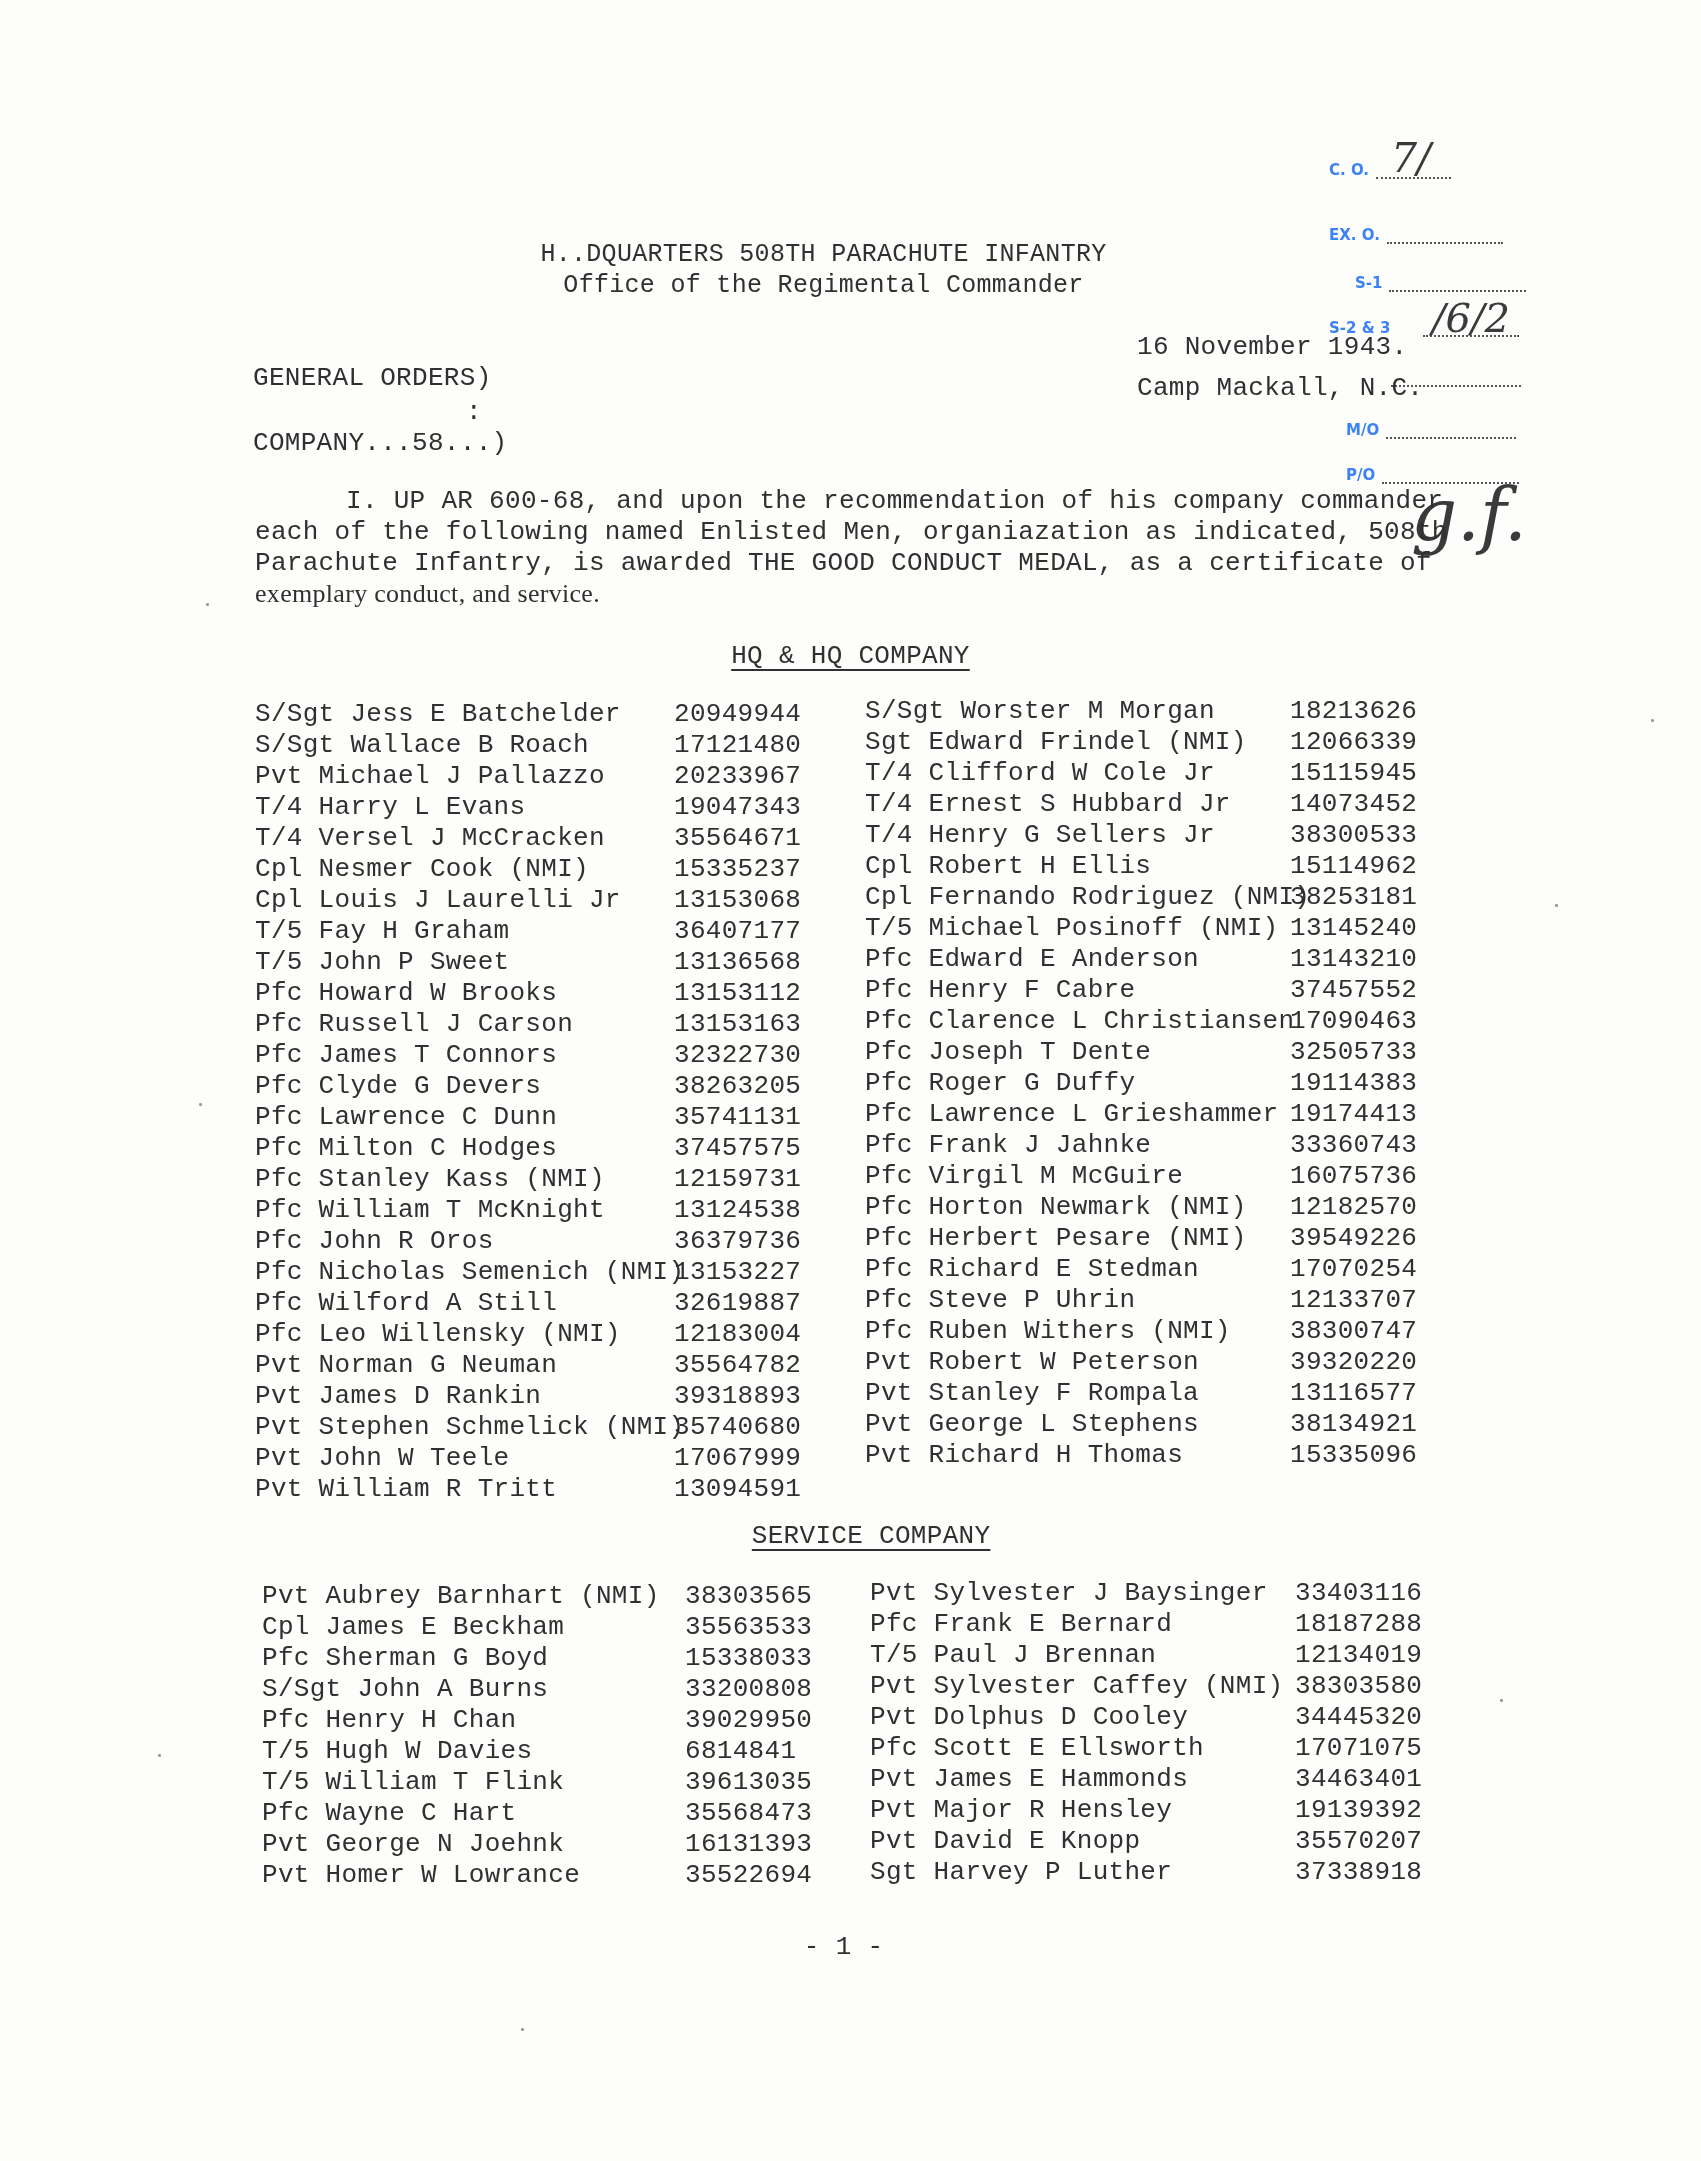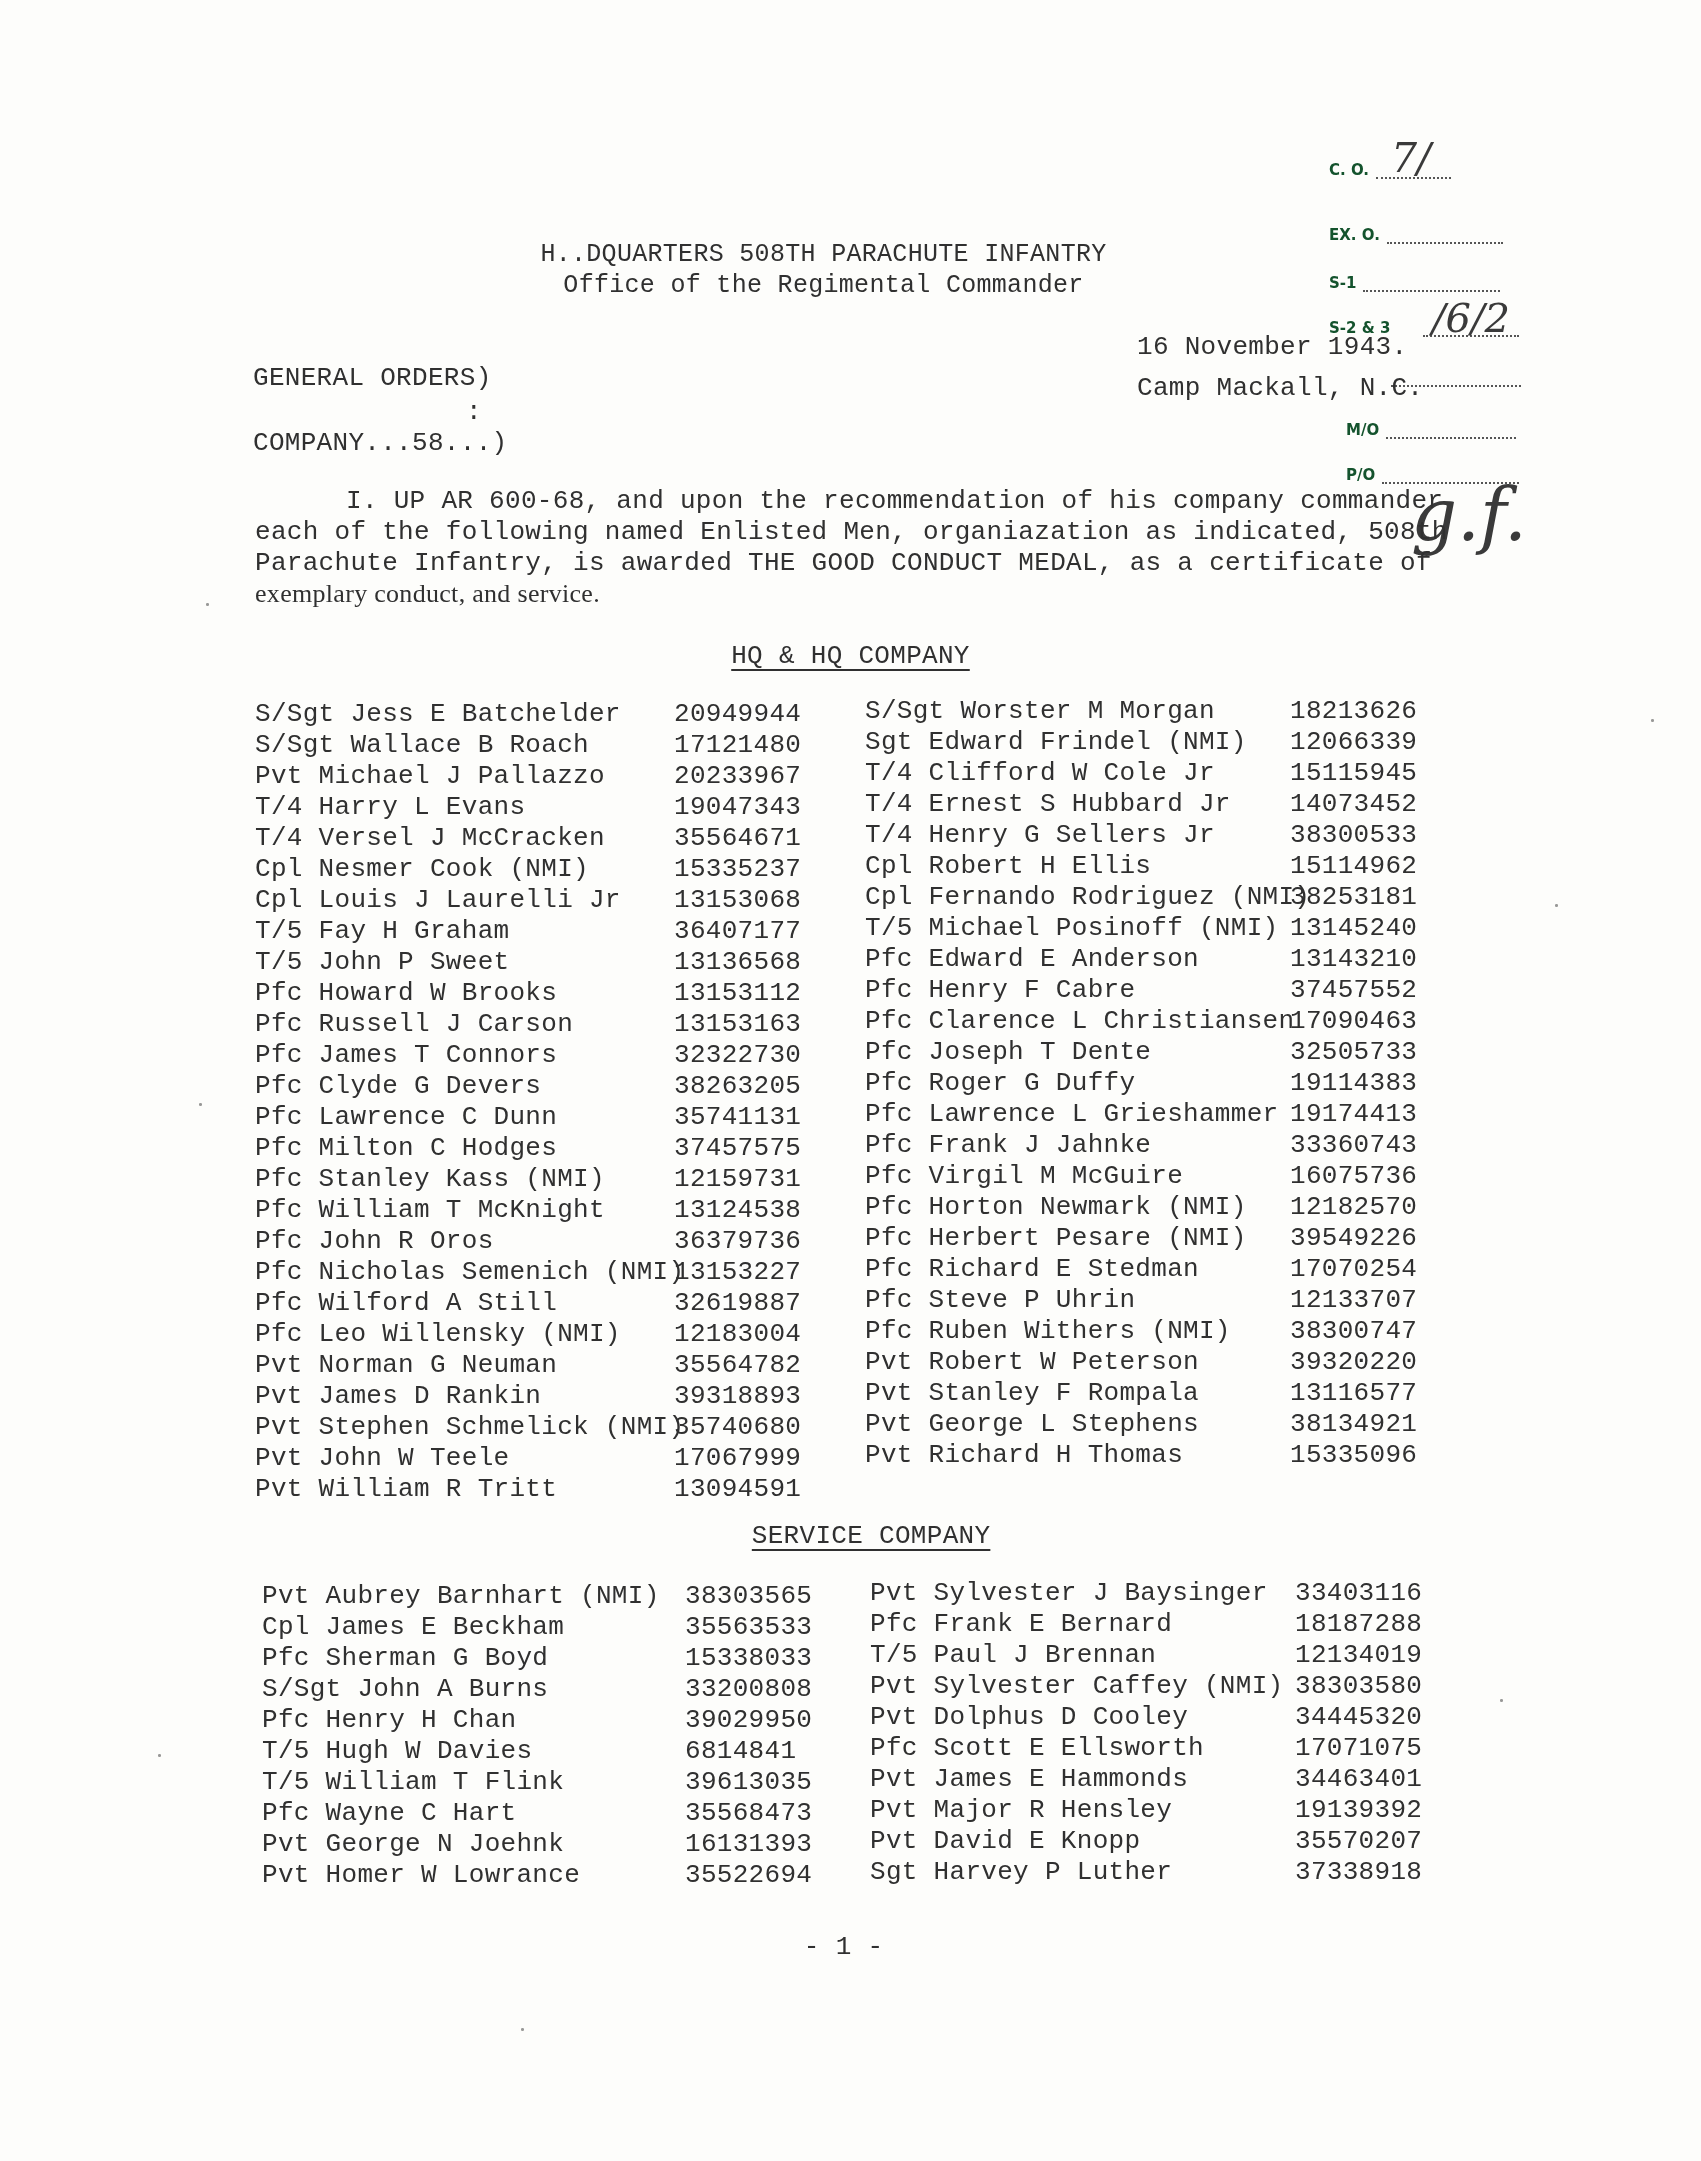--- a/index.html
+++ b/index.html
@@ -7,21 +7,21 @@
       width: 1701px; height: 2161px; position: relative; overflow: hidden;
       font-family: "Liberation Mono", "DejaVu Sans Mono", monospace;
       color: #2a2a2a;
       background: #fdfdfb;
     }
     .abs { position: absolute; }
     .type { font-family: "Liberation Mono", "DejaVu Sans Mono", monospace; font-size: 26px; letter-spacing: 0.3px; color: #303030; white-space: pre; }
     .hand { font-family: "DejaVu Serif", serif; font-style: italic; color: #3a3a3a; }
 
     
-    .stamp-row { position: absolute; left: 1329px; font-family: "DejaVu Sans", sans-serif; font-size: 15px; font-weight: bold; color: #14532d; display: flex; align-items: flex-end; }
+    .stamp-row { position: absolute; left: 1329px; font-family: "DejaVu Sans", sans-serif; font-size: 15px; font-weight: bold; color: #3b82f6; display: flex; align-items: flex-end; }
     .stamp-row .line { display: inline-block; border-bottom: 2.1px dotted #555; height: 1.4px; margin-left: 6.9px; }
 
     .header-line { left: 0; width: 1701px; text-align: center; }
     #header-1 { top: 240px; left: -27px; font-size: 25px; }
     #header-2 { top: 271px; left: -27px; font-size: 25px; }
 
     #date-line { top: 332px; left: 1137px; }
     #place-line { top: 363px; left: 1137px; margin-top: 10px; }
 
     #go-label { top: 363px; left: 253px; }
@@ -64,21 +64,21 @@
   <div class="stamp-row" style="top:161px;">
     <span>C. O.</span>
     <span class="line" style="width:75px;"></span>
   </div>
   <span class="abs hand" style="top:134px;left:1391px;font-size:41px;">7/</span>
 
   <div class="stamp-row" style="top:226px;">
     <span>EX. O.</span>
     <span class="line" style="width:116px;"></span>
   </div>
-  <div class="stamp-row" style="top:274px;">
+  <div class="stamp-row" style="top:274px;margin-left:26px;">
     <span>S-1</span>
     <span class="line" style="width:137px;"></span>
   </div>
   <div class="stamp-row" style="top:319px;gap:26px;">
     <span>S-2 &amp; 3</span>
     <span class="line" style="width:96px;"></span>
   </div>
   <span class="abs hand" style="top:295px;left:1432px;font-size:40px;">/6/2</span>
 
   <div class="stamp-row" style="top:384px;left:1384px;">

